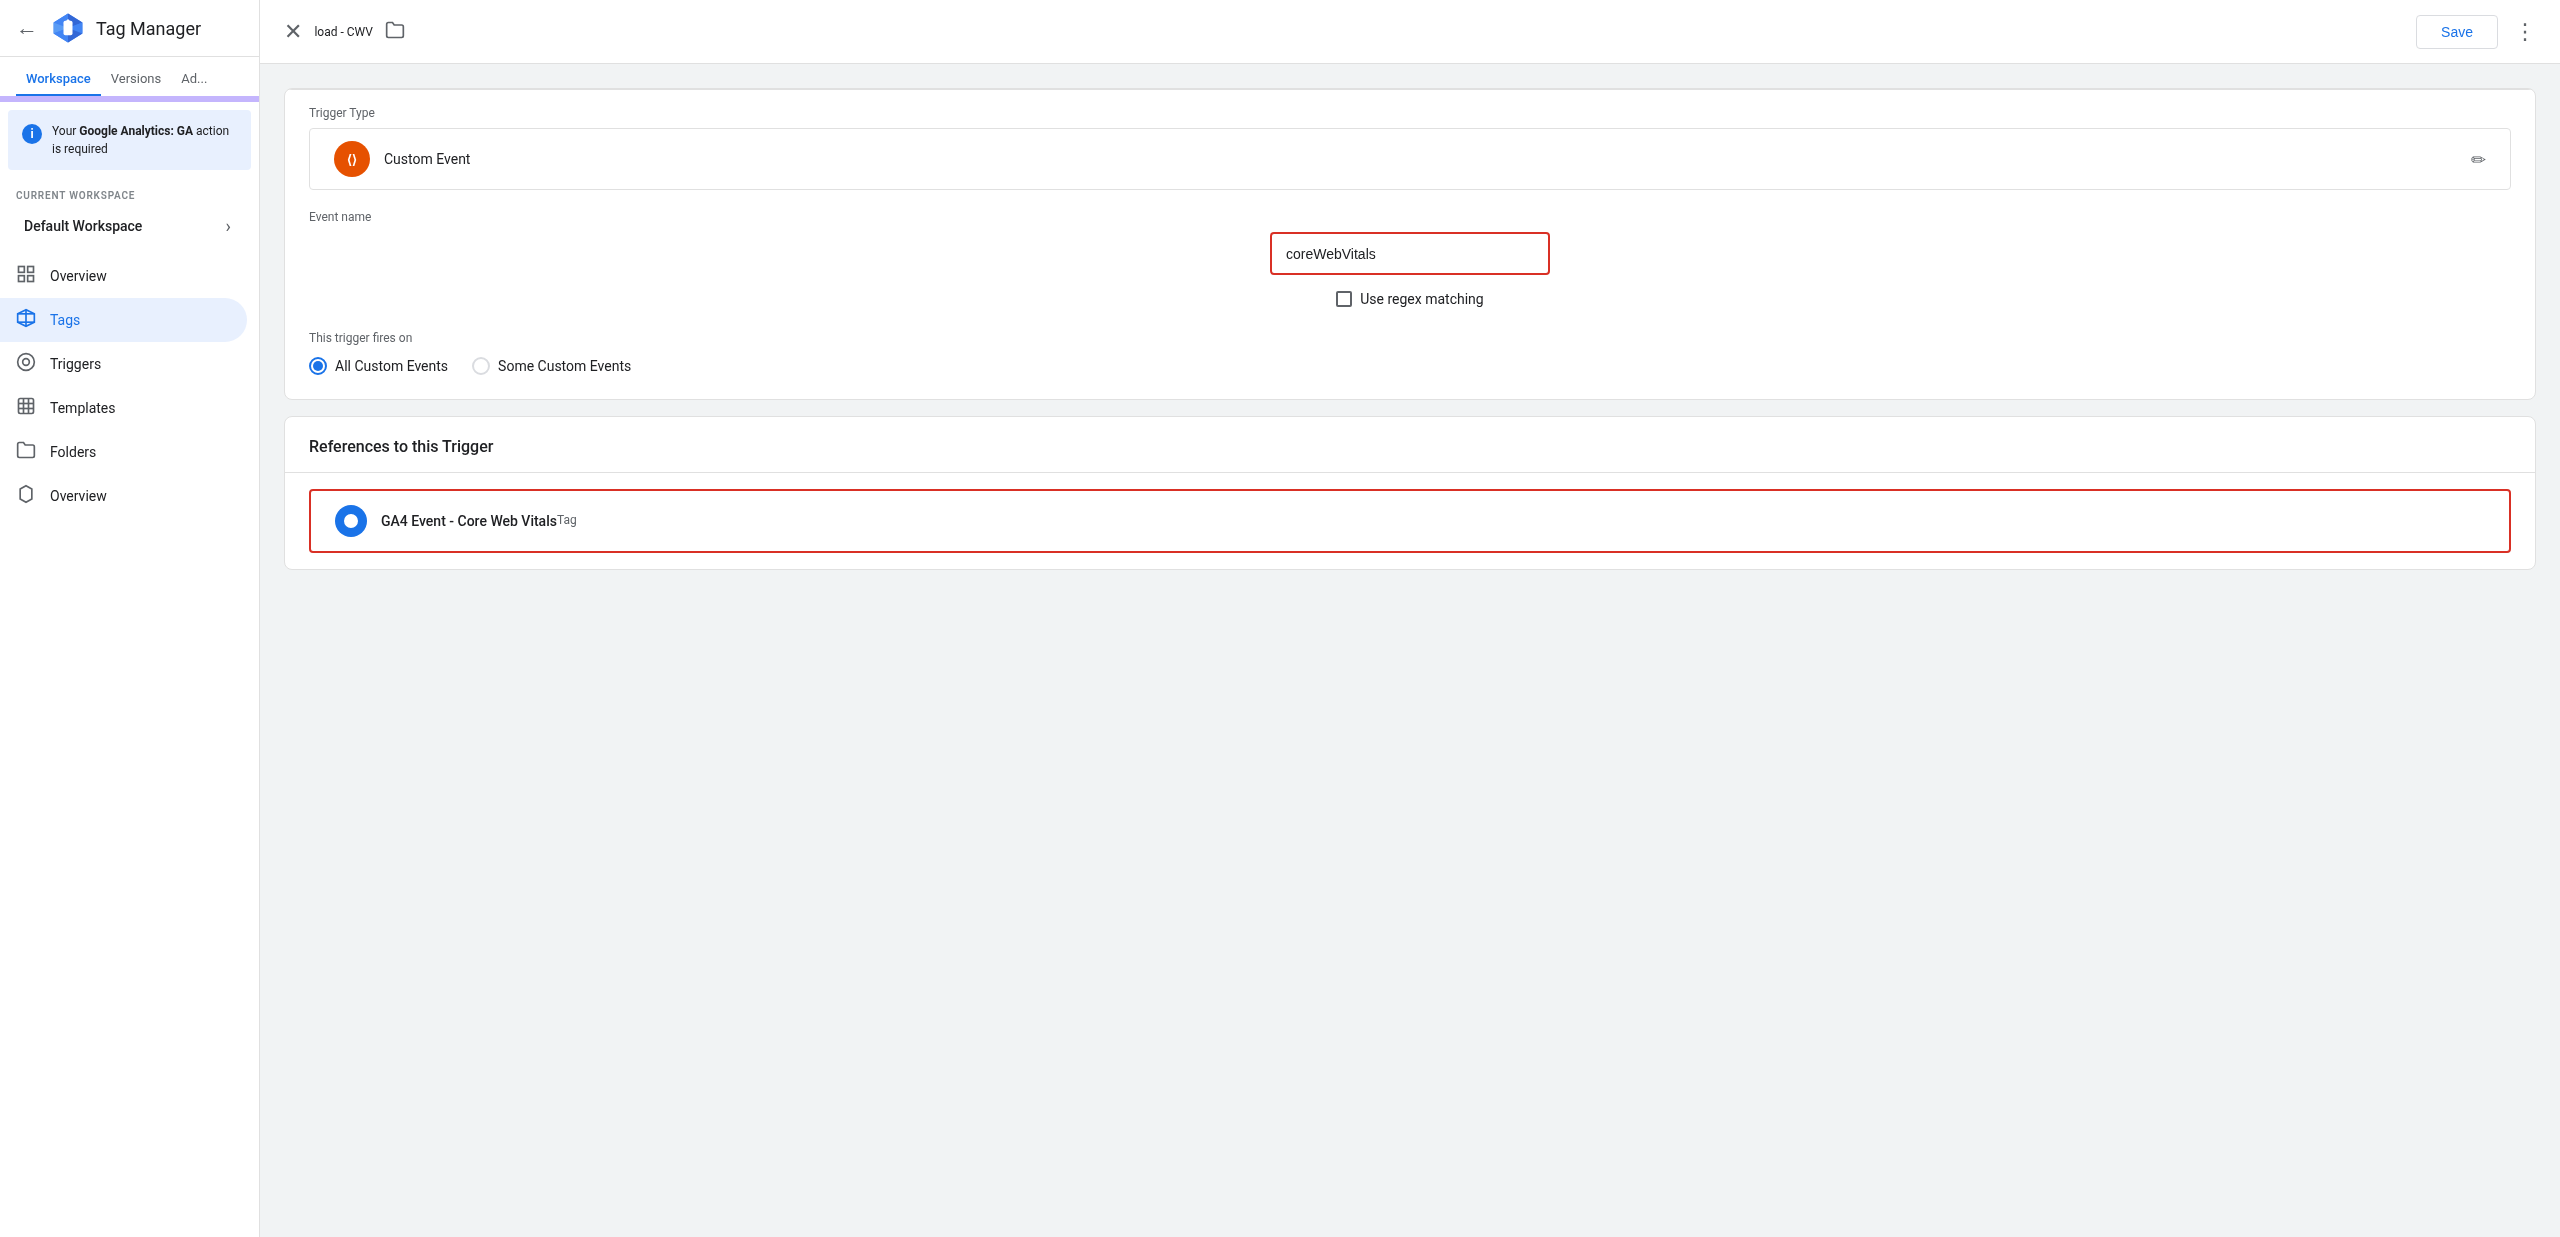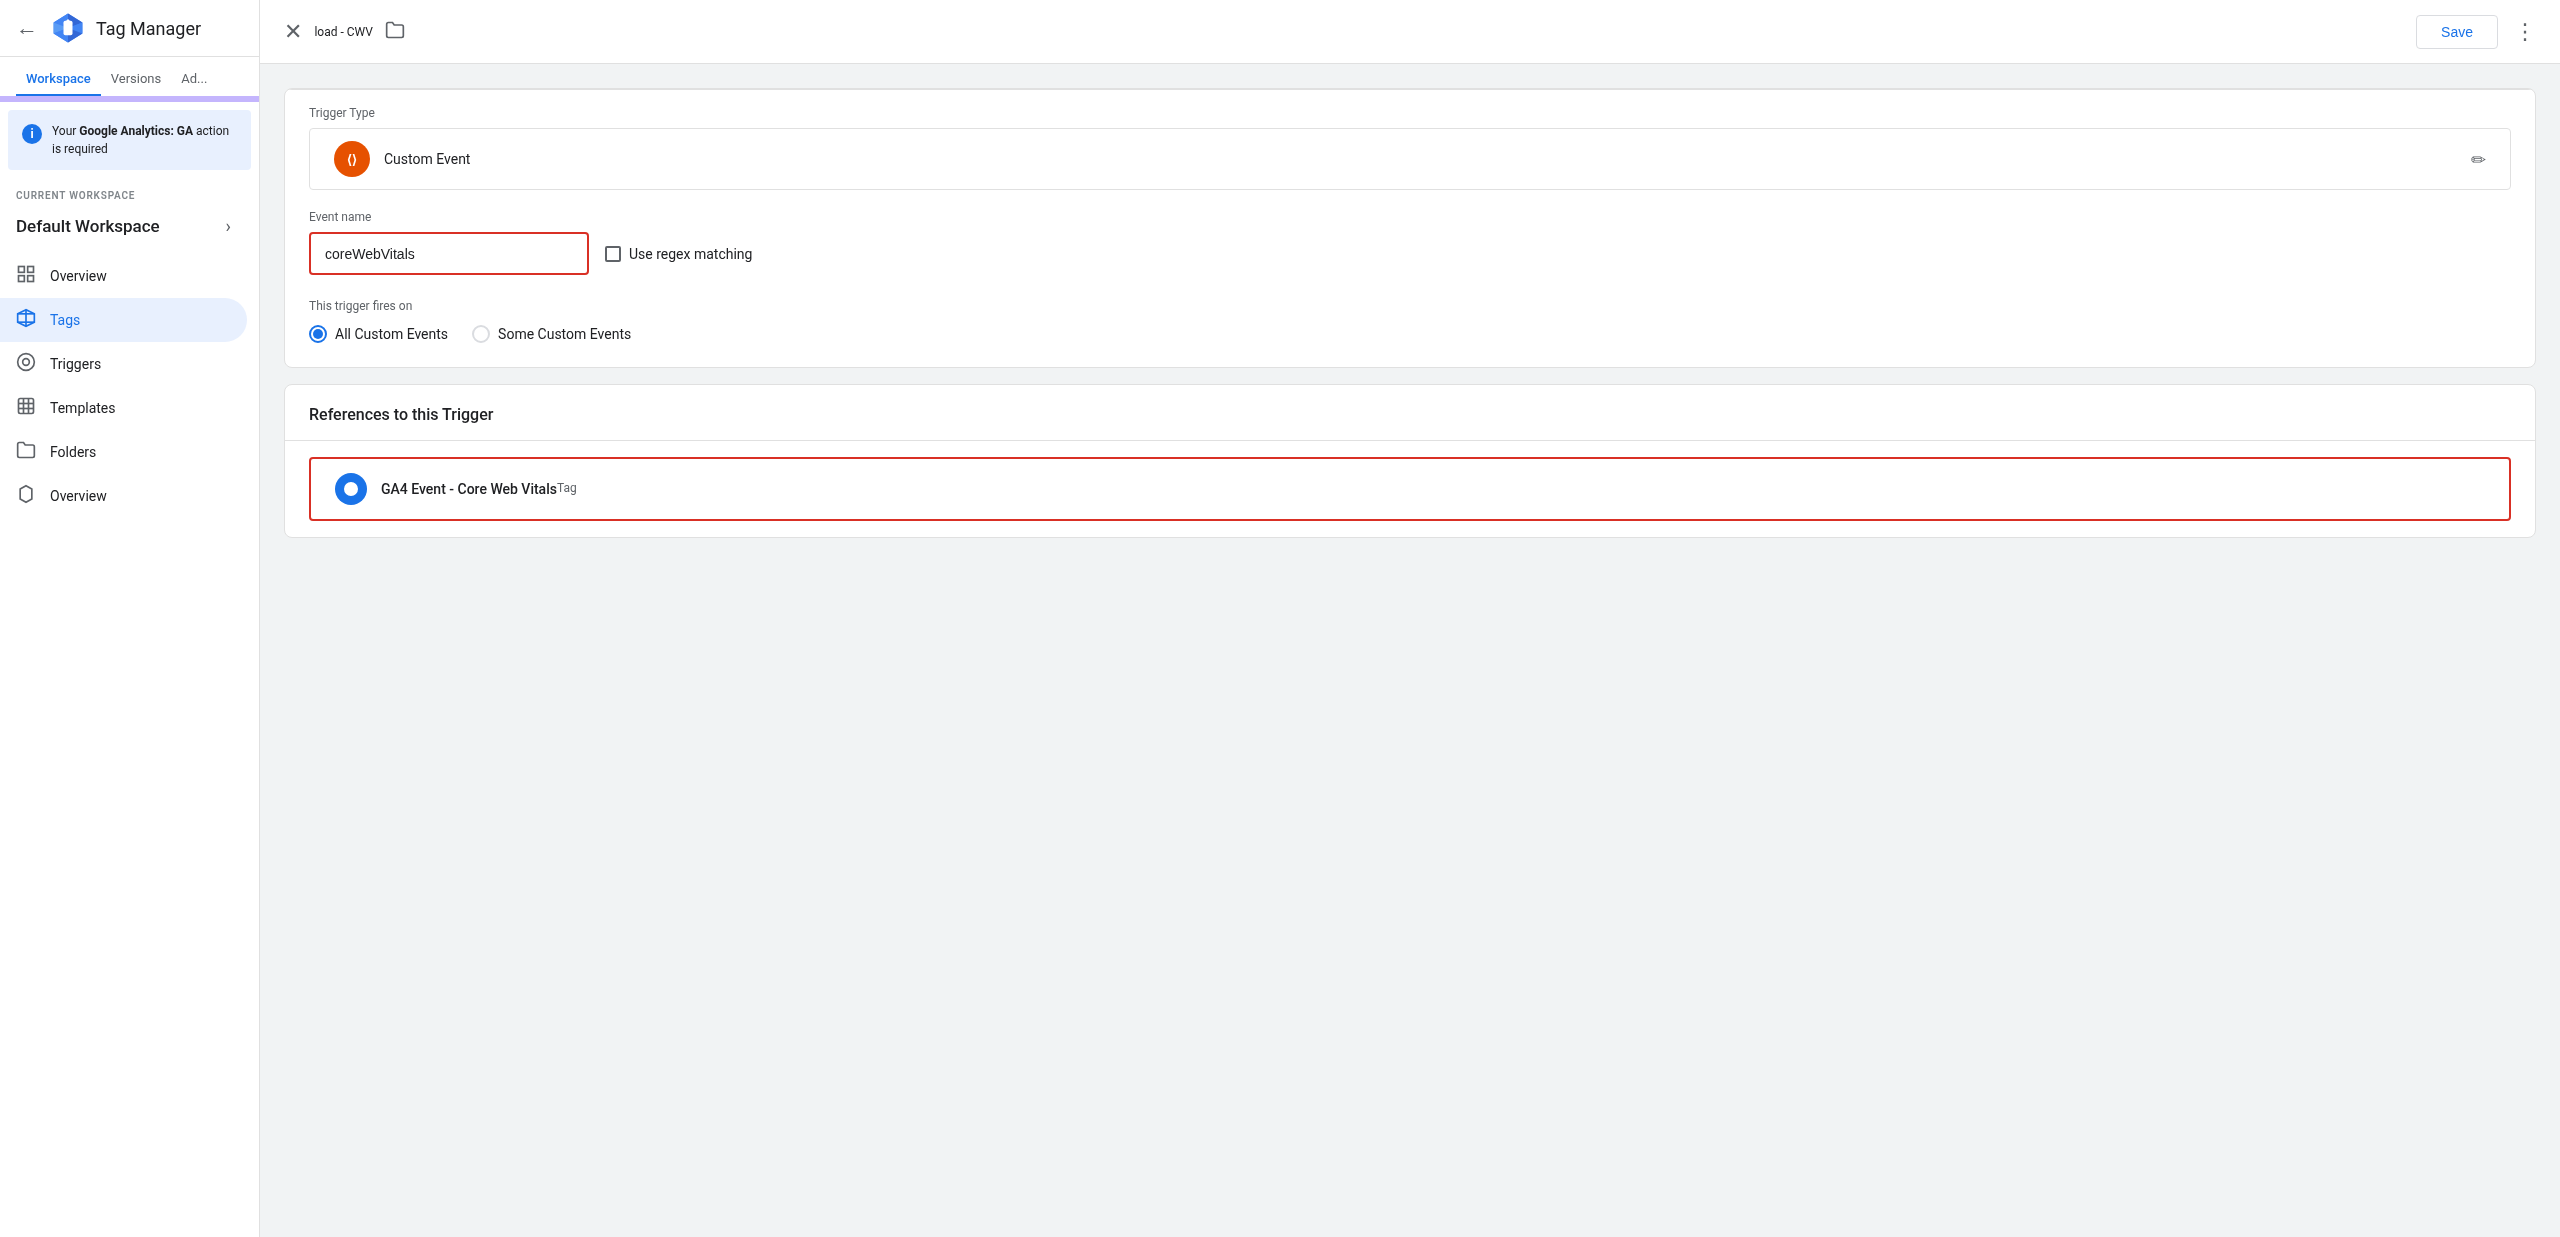--- a/index.html
+++ b/index.html
@@ -126,23 +126,24 @@
       display: flex;
       align-items: center;
       justify-content: space-between;
       padding: 10px 16px;
       cursor: pointer;
       border-radius: 0 24px 24px 0;
       margin-right: 12px;
     }
 
     #workspace-name {
-      font-size: 17px;
+      font-size: 14px;
       color: #202124;
       font-weight: 500;
+      margin-left: 8px;
     }
 
     #workspace-chevron {
       color: #5f6368;
       font-size: 18px;
     }
 
     
     #nav-items {
       margin-top: 8px;
@@ -331,20 +332,21 @@
     #event-name-label {
       font-size: 12px;
       color: #5f6368;
       margin-bottom: 8px;
     }
 
     #event-name-row {
       display: flex;
       align-items: center;
       gap: 16px;
+      flex-direction: column;
     }
 
     #event-name-input-wrapper {
       border: 2px solid #d93025;
       border-radius: 4px;
       padding: 10px 14px;
       flex: 0 0 auto;
       width: 280px;
     }
 

